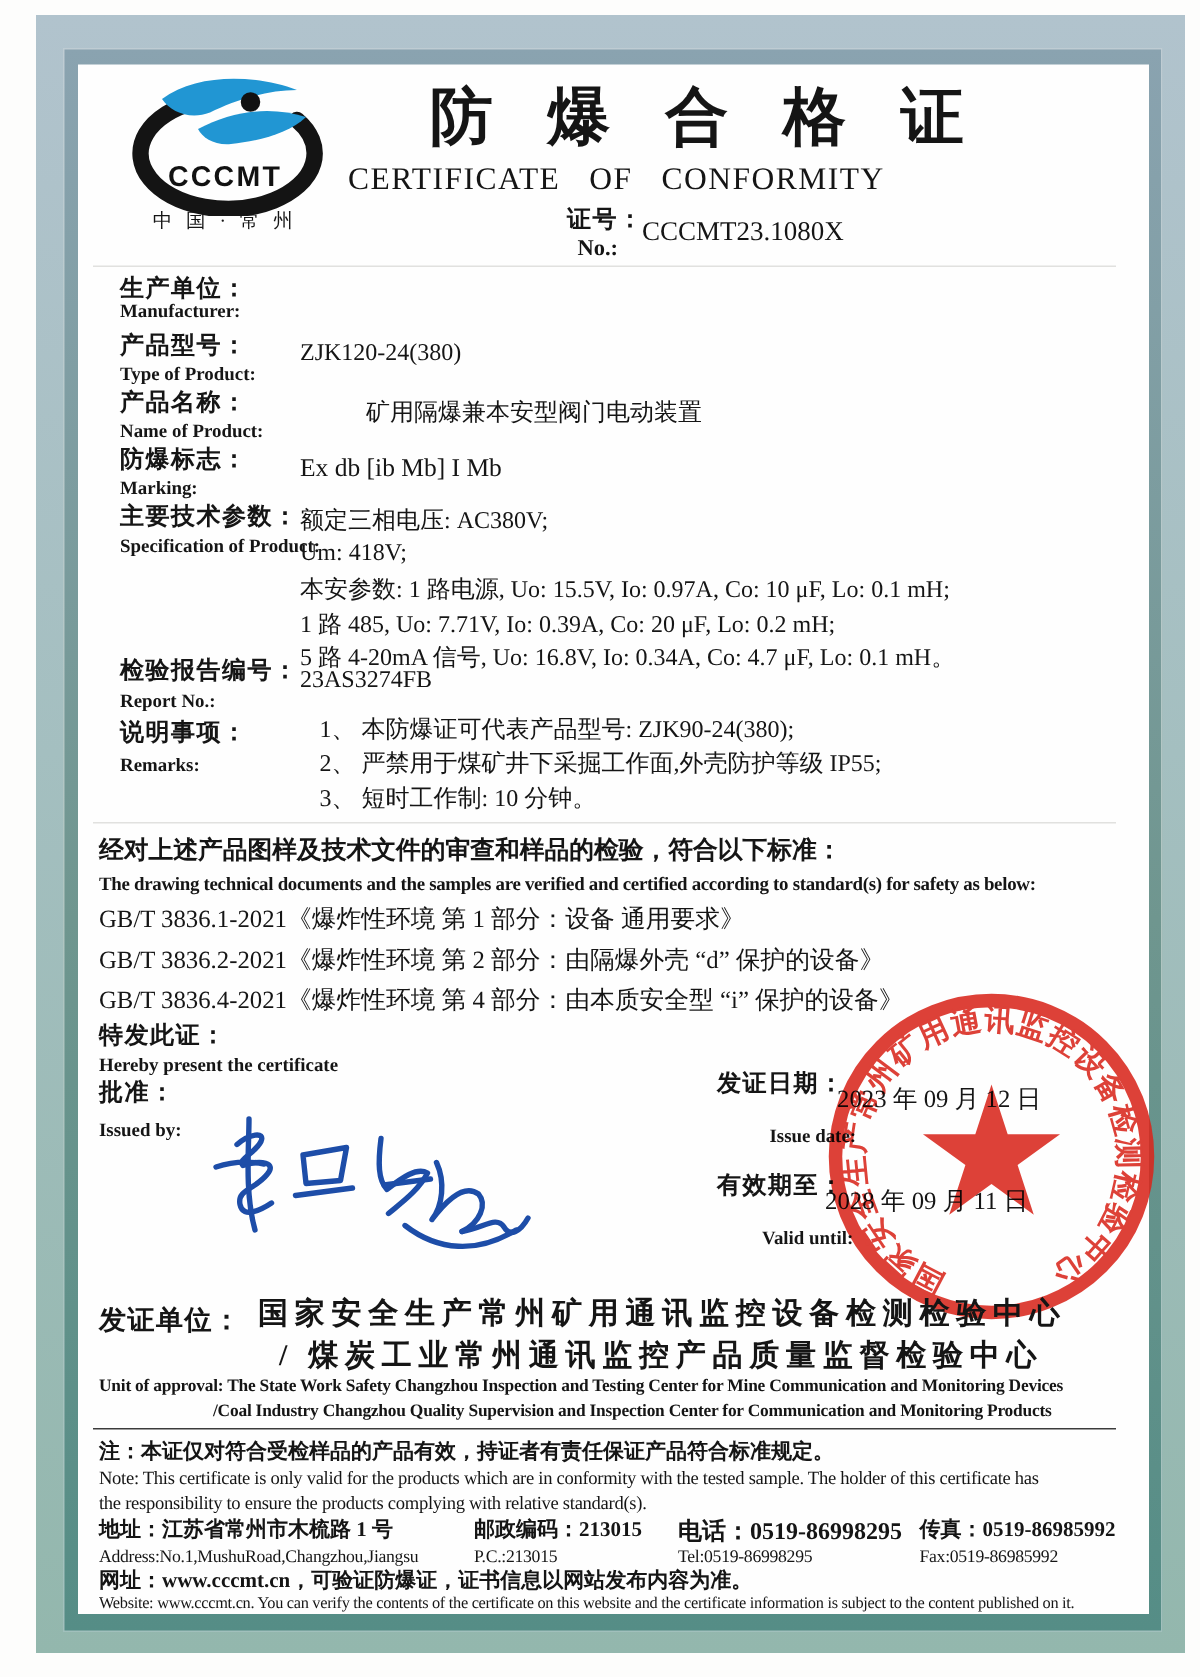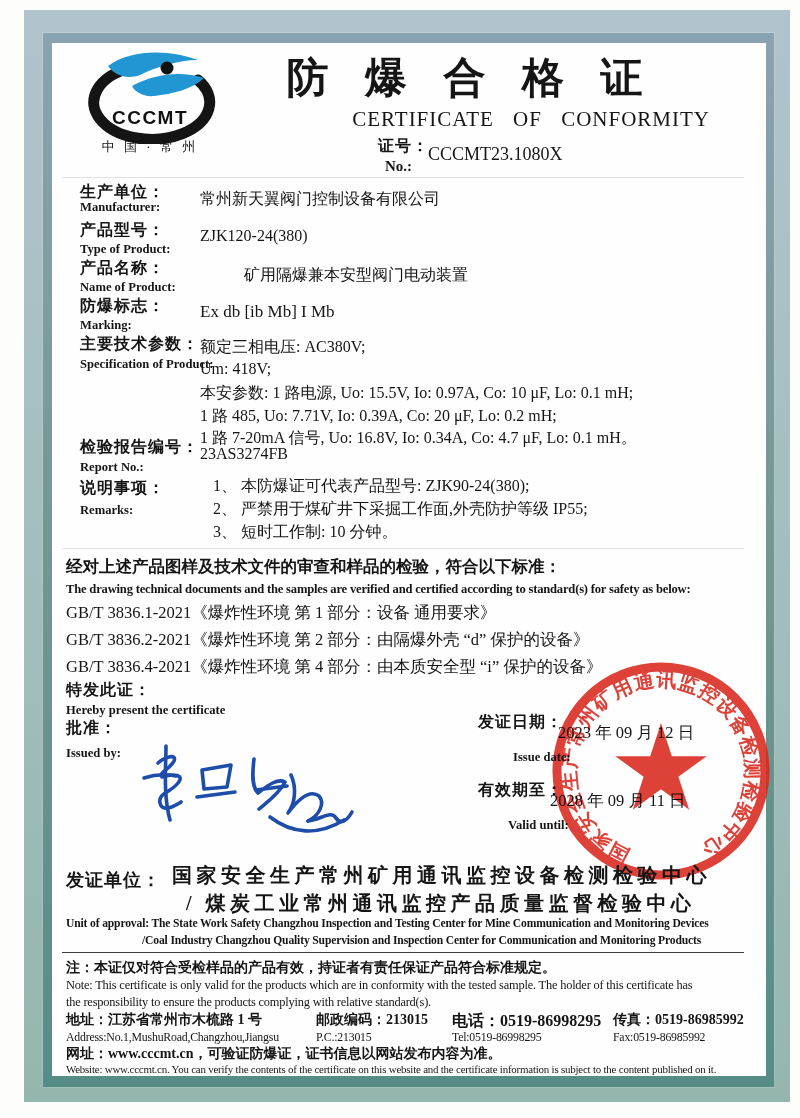--- a/index.html
+++ b/index.html
@@ -14,21 +14,21 @@
   .sheet{position:absolute;left:10px;top:11px;right:9px;bottom:12px;background:#fefefe;}
   .content{position:absolute;inset:0;z-index:2;}
   .abs{position:absolute;white-space:nowrap;}
   .zh-label{font-size:16px;font-weight:600;letter-spacing:1px;}
   .en-label{font-size:12.6px;font-weight:700;}
   .value{font-size:16px;}
   .rule{position:absolute;border-top:1px solid #c9c9c4;left:62px;right:56px;}
   .rule.dark{border-top:1.6px solid #3c3c3c;}
   .rule.faint{opacity:.55;}
   .title-cn{font-size:42px;font-weight:600;letter-spacing:13px;text-align:center;}
-  .title-en{font-size:21px;letter-spacing:1px;word-spacing:13px;text-align:right;font-weight:500;}
+  .title-en{font-size:21px;letter-spacing:1px;word-spacing:13px;text-align:left;font-weight:500;}
   .unit-cn{font-size:20px;font-weight:700;letter-spacing:4.5px;}
   .unit-en{font-size:11.6px;font-weight:700;letter-spacing:-0.15px;}
   .fit{letter-spacing:-0.2px;}
   .stamp{mix-blend-mode:multiply;opacity:.88;}
 </style>
 </head>
 <body>
 
 <div class="page">
 
@@ -53,41 +53,40 @@
     <div class="abs title-en" style="left:232px;top:107px;width:478px;">CERTIFICATE  OF  CONFORMITY</div>
 
     <div class="abs zh-label" style="left:378px;top:136px;">证号：</div>
     <div class="abs en-label" style="left:385px;top:158px;font-size:15px;">No.:</div>
     <div class="abs value" style="left:428px;top:144px;font-size:18px;">CCCMT23.1080X</div>
 
     <div class="rule faint" style="top:177px;"></div>
 
     <div class="abs zh-label" style="left:80px;top:182px;">生产单位：</div>
     <div class="abs en-label" style="left:80px;top:200px;">Manufacturer:</div>
-    <div class="abs value" style="left:200px;top:189px;">常州新天翼阀门控制设备有限公司</div>
 
     <div class="abs zh-label" style="left:80px;top:220px;">产品型号：</div>
     <div class="abs en-label" style="left:80px;top:242px;">Type of Product:</div>
     <div class="abs value" style="left:200px;top:227px;">ZJK120-24(380)</div>
 
     <div class="abs zh-label" style="left:80px;top:258px;">产品名称：</div>
     <div class="abs en-label" style="left:80px;top:280px;">Name of Product:</div>
     <div class="abs value" style="left:200px;top:265px;margin-left:44px;">矿用隔爆兼本安型阀门电动装置</div>
 
     <div class="abs zh-label" style="left:80px;top:296px;">防爆标志：</div>
     <div class="abs en-label" style="left:80px;top:318px;">Marking:</div>
     <div class="abs value" style="left:200px;top:302px;font-size:17px;">Ex db [ib Mb] I Mb</div>
 
     <div class="abs zh-label" style="left:80px;top:334px;">主要技术参数：</div>
     <div class="abs en-label" style="left:80px;top:357px;">Specification of Product:</div>
     <div class="abs value" style="left:200px;top:337px;">额定三相电压: AC380V;</div>
     <div class="abs value" style="left:200px;top:360px;">Um: 418V;</div>
     <div class="abs value" style="left:200px;top:383px;">本安参数: 1 路电源, Uo: 15.5V, Io: 0.97A, Co: 10 μF, Lo: 0.1 mH;</div>
     <div class="abs value" style="left:200px;top:406px;">1 路 485, Uo: 7.71V, Io: 0.39A, Co: 20 μF, Lo: 0.2 mH;</div>
-    <div class="abs value" style="left:200px;top:428px;">1 路 7-20mA 信号, Uo: 16.8V, Io: 0.34A, Co: 4.7 μF, Lo: 0.1 mH。</div>
+    <div class="abs value" style="left:200px;top:428px;">5 路 4-20mA 信号, Uo: 16.8V, Io: 0.34A, Co: 4.7 μF, Lo: 0.1 mH。</div>
 
     <div class="abs zh-label" style="left:80px;top:437px;">检验报告编号：</div>
     <div class="abs en-label" style="left:80px;top:460px;">Report No.:</div>
     <div class="abs value" style="left:200px;top:445px;">23AS3274FB</div>
 
     <div class="abs zh-label" style="left:80px;top:478px;">说明事项：</div>
     <div class="abs en-label" style="left:80px;top:503px;">Remarks:</div>
     <div class="abs value" style="left:213px;top:476px;">1、 本防爆证可代表产品型号: ZJK90-24(380);</div>
     <div class="abs value" style="left:213px;top:499px;">2、 严禁用于煤矿井下采掘工作面,外壳防护等级 IP55;</div>
     <div class="abs value" style="left:213px;top:522px;">3、 短时工作制: 10 分钟。</div>

